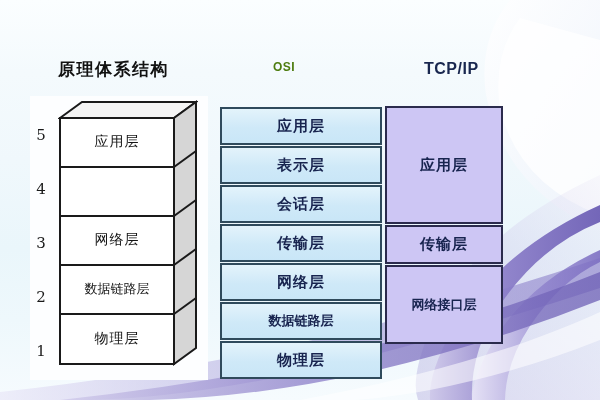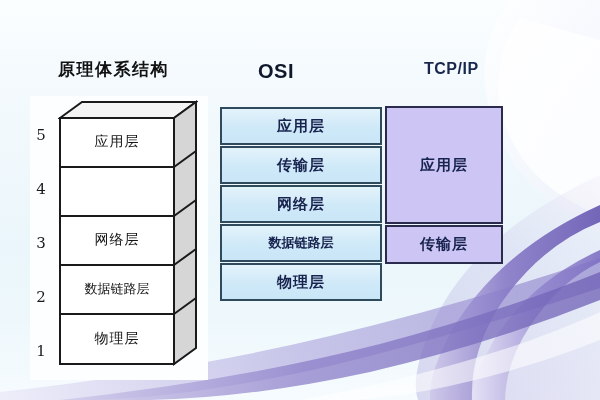--- a/index.html
+++ b/index.html
@@ -10,21 +10,21 @@
     background:linear-gradient(180deg,#fbfeff 0%,#f4fafd 18%,#f0f8fc 40%,#eaf6fb 62%,#eef8fc 80%,#f6fbfe 100%);
   }
   .bg-swoosh{position:absolute;inset:0;width:600px;height:400px;pointer-events:none;}
 
   .stage{position:absolute;inset:0;width:528px;height:400px;}
 
   
   .hd{position:absolute;font-weight:bold;color:#12214a;white-space:nowrap;}
   .hd-left{left:58px;top:58px;font-family:"DejaVu Serif","Liberation Serif",serif;
            font-size:17px;color:#111111;letter-spacing:1.5px;}
-  .hd-osi{left:258px;top:60px;font-size:20px;letter-spacing:0.5px;color:#0f172a;}
+  .hd-osi{left:273px;top:60px;font-size:12px;letter-spacing:0.5px;color:#4d7c0f;}
   .hd-tcp{left:424px;top:60px;font-size:16px;letter-spacing:0.5px;color:#19274f;text-align:center;}
 
   
   .left-panel{position:absolute;left:30px;top:96px;width:178px;height:284px;background:#fdfeff;}
   .left-nums{position:absolute;left:28px;top:104px;width:26px;height:272px;}
   .num{position:absolute;left:0;width:26px;text-align:center;
        font-family:"DejaVu Serif","Liberation Serif",serif;font-size:15px;color:#1a1a1a;}
 
   .iso{position:absolute;left:58px;top:100px;width:140px;height:276px;}
   .iso svg{display:block;}
@@ -122,24 +122,27 @@
       <rect x="2" y="214" width="114" height="50" fill="#ffffff" stroke="#1a1a1a" stroke-width="2"></rect>
     </svg>
     <div class="iso-lbl" style="top:33px">应用层</div>
     <div class="iso-lbl" style="top:131px">网络层</div>
     <div class="iso-lbl" style="top:180px;font-size:13px;letter-spacing:0">数据链路层</div>
     <div class="iso-lbl" style="top:230px">物理层</div>
   </div>
 
   <div class="osi-col">
     <div class="osi-cell">应用层</div>
+    <div class="osi-cell">表示层</div>
+    <div class="osi-cell">会话层</div>
     <div class="osi-cell">传输层</div>
     <div class="osi-cell">网络层</div>
     <div class="osi-cell" style="font-size:13px;letter-spacing:0">数据链路层</div>
     <div class="osi-cell">物理层</div>
   </div>
 
   <div class="tcp-col">
     <div class="tcp-cell" style="height:118px">应用层</div>
     <div class="tcp-cell" style="height:39px">传输层</div>
+    <div class="tcp-cell" style="height:79px;font-size:13px;letter-spacing:0">网络接口层</div>
   </div>
 
 </div>
 
 </body></html>

